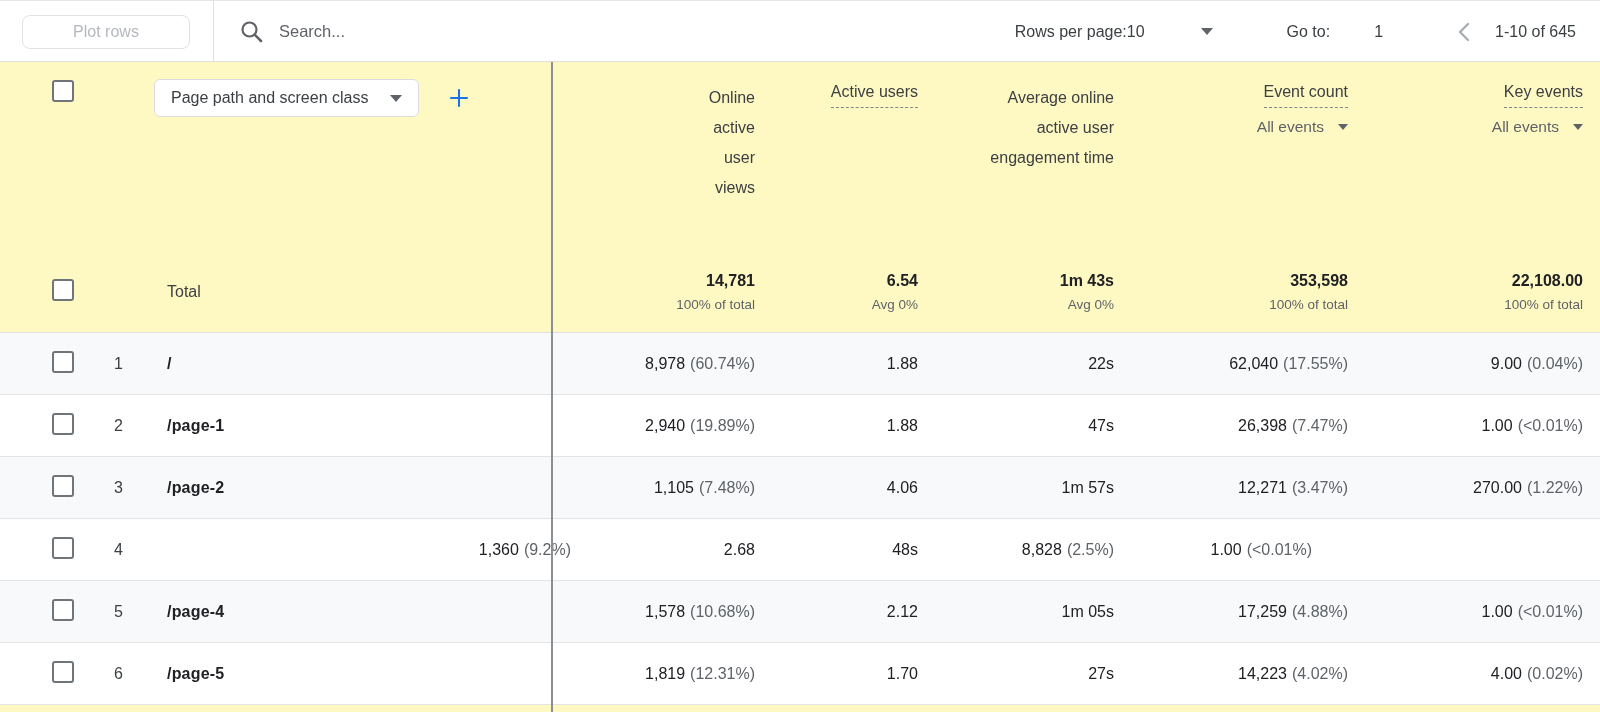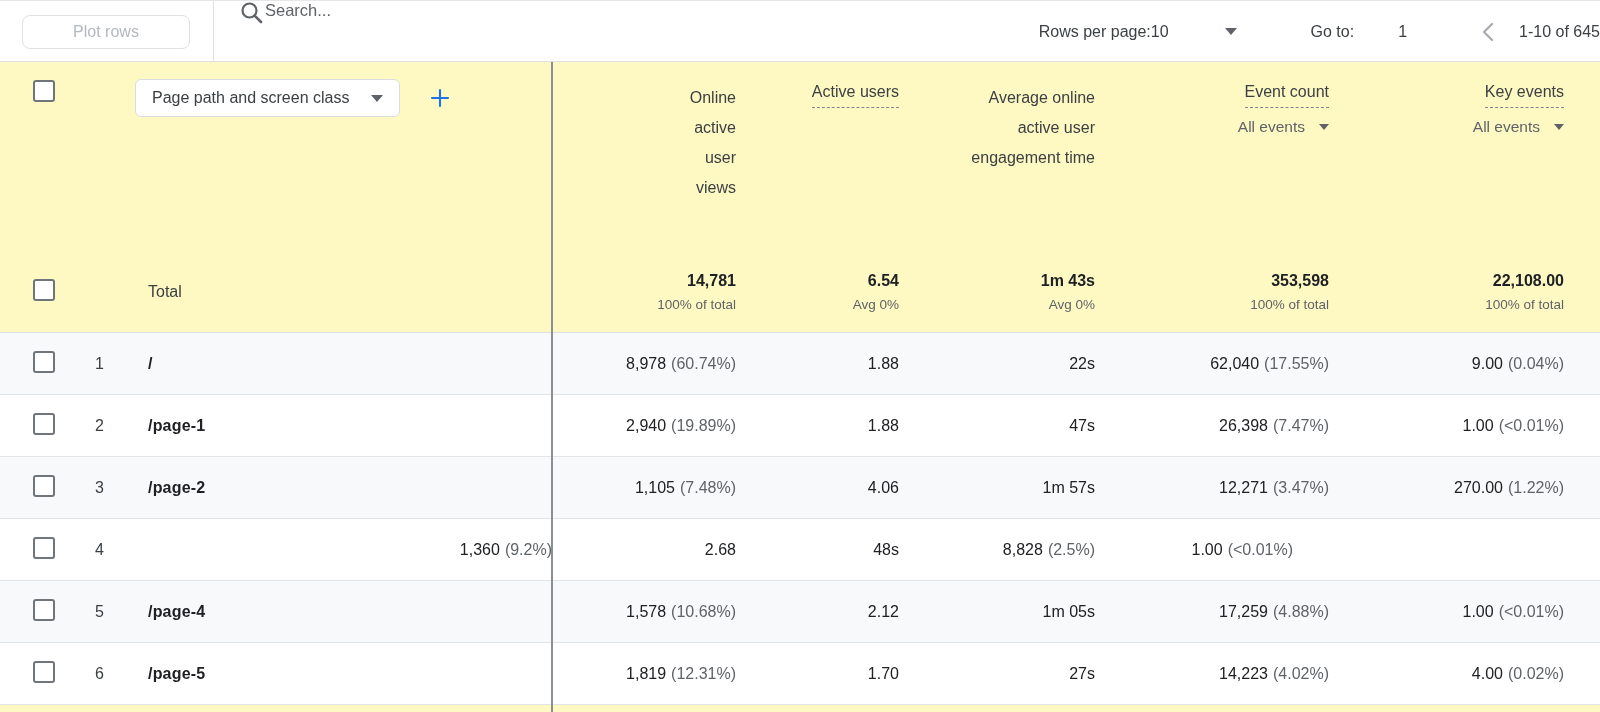--- a/index.html
+++ b/index.html
@@ -6,35 +6,35 @@
   html,body { width:1600px; height:712px; background:#fff; overflow:hidden;
               font-family:"Liberation Sans","DejaVu Sans",sans-serif; color:#202124; }
   .app { position:relative; width:1600px; height:712px; background:#fef9c3; }
 
   
   .topbar { position:relative; height:62px; border-top:1px solid #e4e6e8; border-bottom:1px solid #e0e0e0; background:#fff; }
   .plot-rows-btn { position:absolute; left:22px; top:14px; width:168px; height:34px;
     border:1px solid #dfe1e5; border-radius:8px; background:#fff; color:#b4b8bd;
     font-size:16px; font-family:inherit; text-align:center; cursor:default; }
   .topbar-sep { position:absolute; left:213px; top:0; width:1px; height:61px; background:#dfe1e5; }
-  .search-wrap { position:absolute; left:240px; top:0; height:61px; display:flex; align-items:flex-start; gap:2px; }
+  .search-wrap { position:absolute; left:240px; top:0; height:61px; display:flex; align-items:center; gap:16px; }
   .search-wrap svg { display:block; }
   .search-input { border:none; outline:none; font-size:16.5px; color:#202124; width:420px; font-family:inherit; }
   .search-input::placeholder { color:#5f6368; }
-  .topbar-right { position:absolute; right:0; top:0; height:61px; display:flex; align-items:center; color:#3c4043; font-size:16px; }
+  .topbar-right { position:absolute; right:0; top:0; height:61px; display:flex; align-items:center; padding-right:24px; color:#3c4043; font-size:16px; }
   .rpp-value { }
   .dd-arrow { width:0; height:0; border-left:6px solid transparent; border-right:6px solid transparent; border-top:7px solid #5f6368; display:inline-block; }
   .rpp-arrow { margin-left:56px; cursor:pointer; }
   .goto-label { margin-left:74px; }
   .goto-value { margin-left:44px; }
   .page-prev { margin-left:74px; display:flex; align-items:center; cursor:default; }
   .page-range { margin-left:24px; }
 
   
-  .grid-row { display:grid; grid-template-columns:76px 47px 429px 184px 163px 196px 234px 271px; align-items:center; }
+  .grid-row { display:grid; grid-template-columns:76px 47px 429px 184px 163px 196px 234px 271px; align-items:center;padding-left:19px; }
   .vert-divider { position:absolute; left:551px; top:62px; width:2px; height:650px; background:#8a8f94; }
 
   .checkbox { width:22px; height:22px; border:2px solid #70757a; border-radius:3px; background:#fff; margin-left:33px; display:inline-block; cursor:pointer; }
 
   
   .header-row { height:190px; align-items:start; }
   .hdr-check-cell { padding-top:18px; }
   .dim-cell { padding-top:17px; display:flex; align-items:center; }
   .dim-dropdown { margin-left:12px; height:38px; border:1px solid #dadce0; border-radius:6px;
     display:inline-flex; align-items:center; padding:0 16px; gap:22px; cursor:pointer; background:#fff; }

